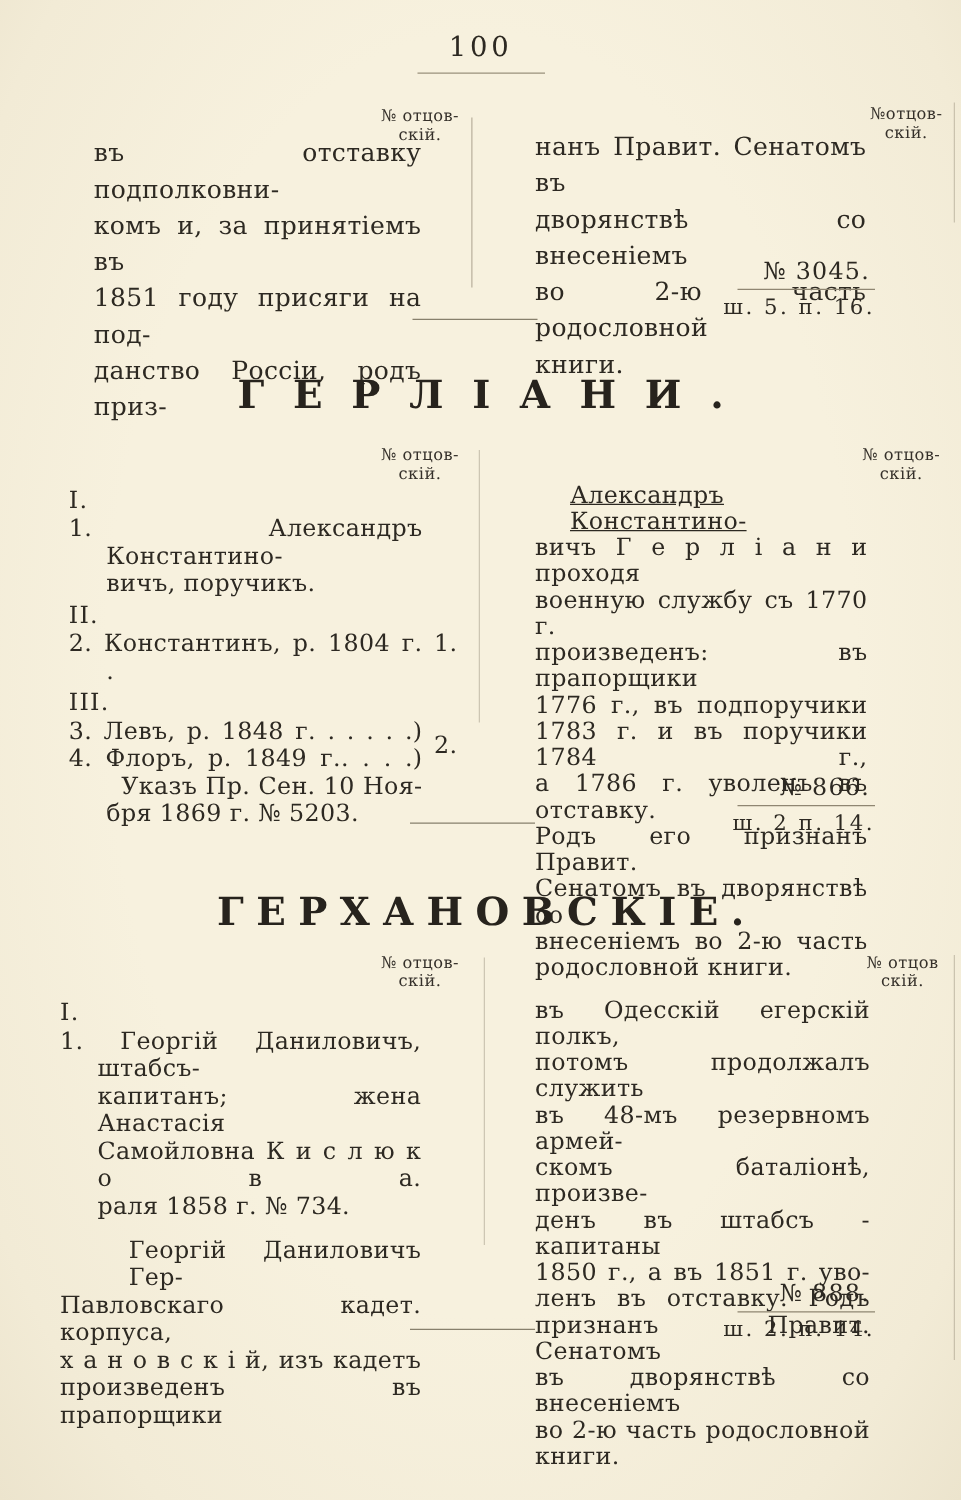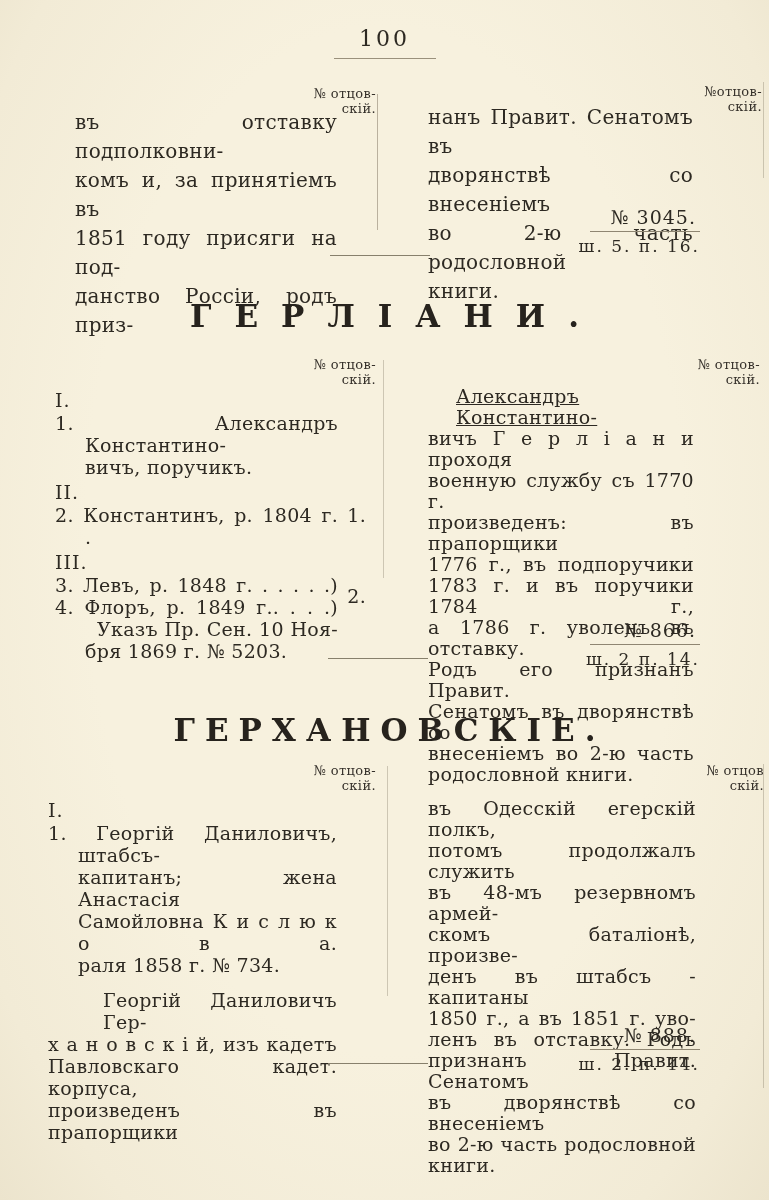--- a/index.html
+++ b/index.html
@@ -13,21 +13,21 @@
     overflow:hidden;
   }
   .pageno {
     position:absolute; top:26px; left:0; right:0;
     text-align:center; font-size:22px; letter-spacing:3px;
   }
   .pageno-rule { position:absolute; top:58px; left:334px; width:102px; height:1px; background:#9a917c; }
 
   .collabel {
     position:absolute; font-size:13px; line-height:15px;
-    text-align:right; letter-spacing:0.4px; color:#35302a;
+    text-align:center; letter-spacing:0.4px; color:#35302a;
   }
 
   .vline { position:absolute; width:1px; background:rgba(110,100,80,0.45); }
   .vline.faint { background:rgba(110,100,80,0.30); }
   .sep { position:absolute; height:1px; width:100px; background:#87806c; }
 
   .heading {
     position:absolute; left:0; right:0; text-align:center;
     font-weight:bold; font-size:31px; color:#27231d;
   }
@@ -167,22 +167,22 @@
   <div class="vline faint" style="left:387px; top:766px; height:230px;"></div>
   <div class="vline faint" style="left:763px; top:764px; height:324px;"></div>
 
   <div class="col gx-left">
     <div class="ln roman">I.</div>
     <div class="ln hang">1. Георгій Даниловичъ, штабсъ-</div>
     <div class="ln ind30">капитанъ; жена Анастасія</div>
     <div class="ln ind30">Самойловна К и с л ю к о в а.</div>
     <div class="ln noj ind30">раля 1858 г. № 734.</div>
     <div class="ln ind55 pgap">Георгій Даниловичъ Гер-</div>
+    <div class="ln">Павловскаго кадет. корпуса,</div>
     <div class="ln">х а н о в с к і й, изъ кадетъ</div>
-    <div class="ln">Павловскаго кадет. корпуса,</div>
     <div class="ln">произведенъ въ прапорщики</div>
   </div>
 
   <div class="col gx-right">
     <div class="ln">въ Одесскій егерскій полкъ,</div>
     <div class="ln">потомъ продолжалъ служить</div>
     <div class="ln">въ 48-мъ резервномъ армей-</div>
     <div class="ln">скомъ баталіонѣ, произве-</div>
     <div class="ln">денъ въ штабсъ - капитаны</div>
     <div class="ln">1850 г., а въ 1851 г. уво-</div>

